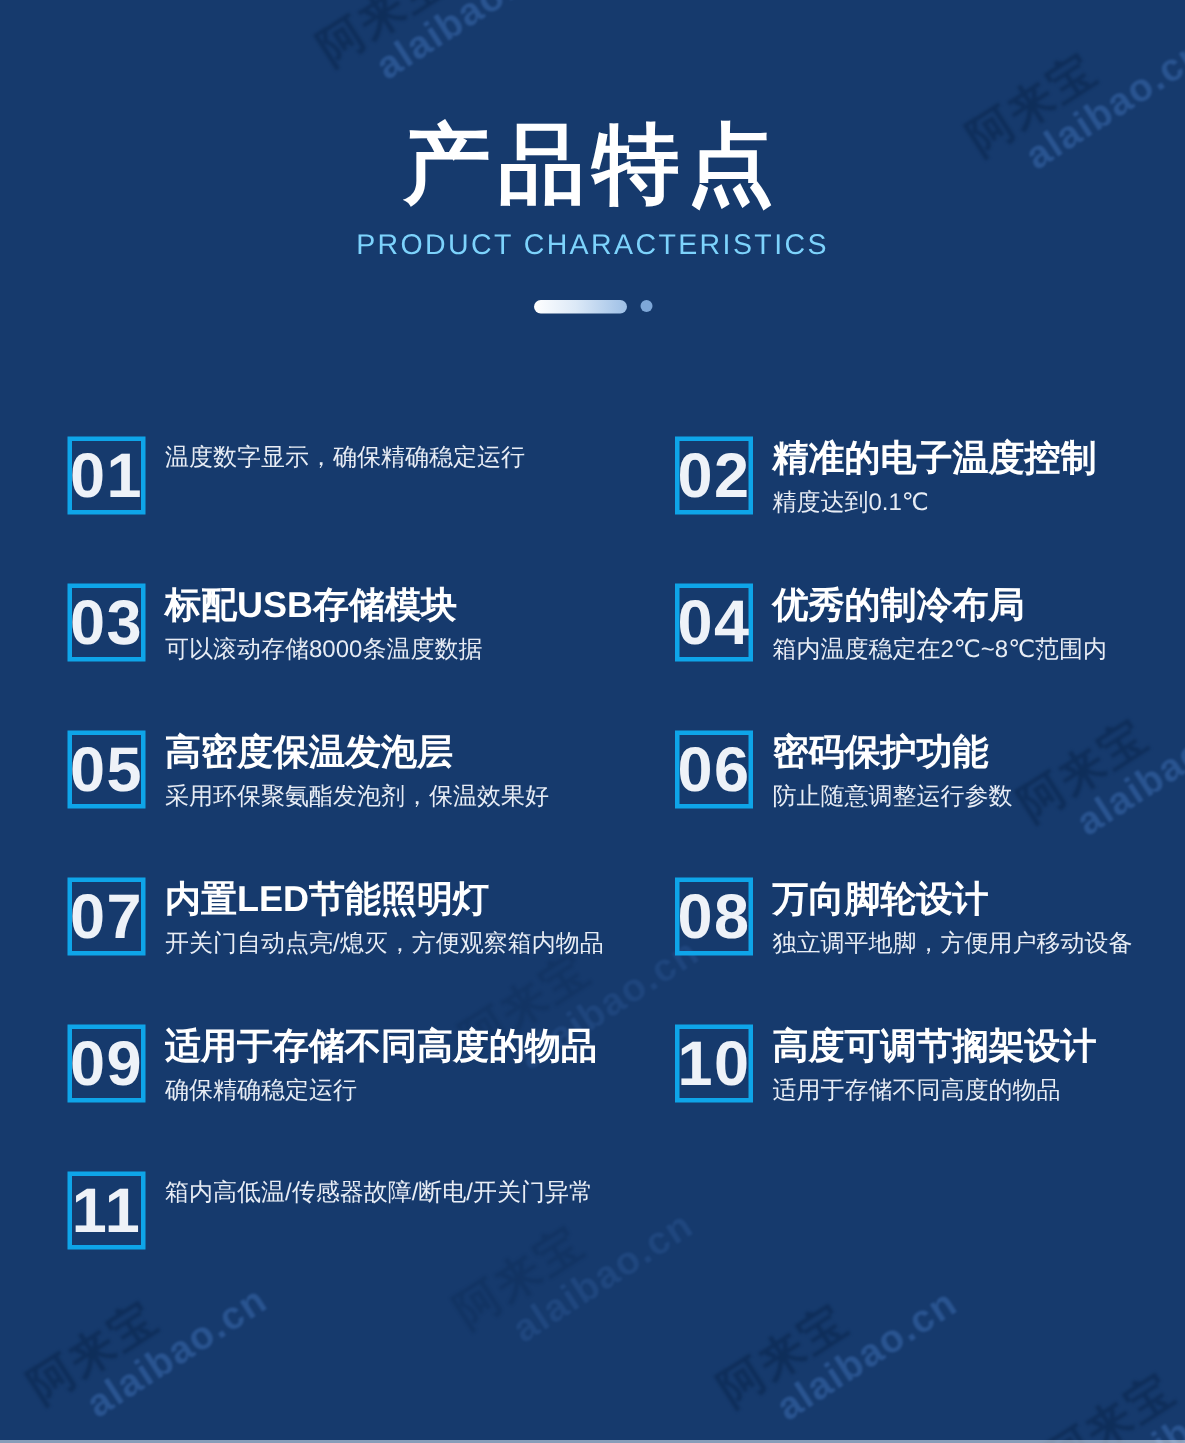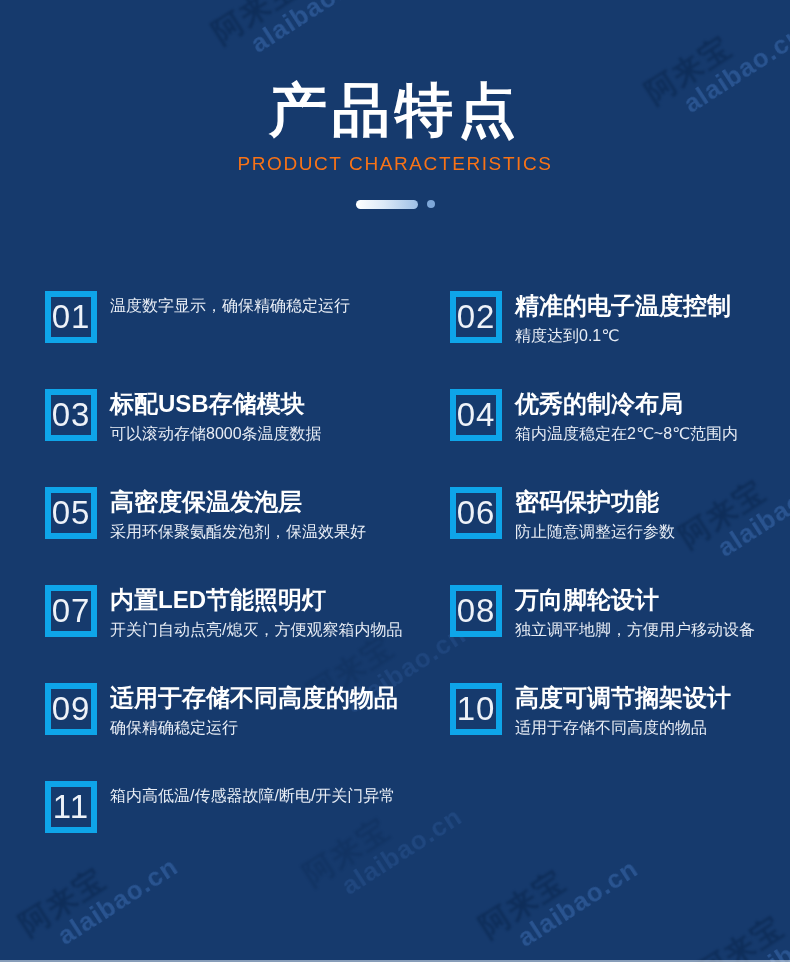--- a/index.html
+++ b/index.html
@@ -47,21 +47,21 @@
   
   .header { position:relative; padding-top:72px; text-align:center; }
   .main-title {
     font-size:58px; font-weight:800;
     color:#ffffff; letter-spacing:5px;
     line-height:1.3;
   }
   .sub-title {
     margin-top:6px;
     font-size:19px; font-weight:400;
-    color:#f97316; letter-spacing:1.6px;text-align:center;
+    color:#7dd3fc; letter-spacing:1.6px;text-align:center;
   }
   .divider {
     margin-top:24px;
     display:flex; align-items:center; justify-content:center;
     gap:9px; height:10px;
   }
   .divider-pill {
     width:62px; height:9px; border-radius:5px;
     background:linear-gradient(90deg,#ffffff 0%,#dce9f7 45%,#9dbfe6 100%);
   }
@@ -76,23 +76,23 @@
     margin-top:82px;
     padding-left:45px; padding-right:20px;
     display:grid;
     grid-template-columns:405px 1fr;
     row-gap:42px;
   }
   .feature { display:flex; align-items:flex-start; }
   .num-box {
     flex:0 0 auto;
     width:52px; height:52px;
-    border:6px solid #0ea5e9;
+    border:3px solid #0ea5e9;
     color:#eef2f8;
-    font-size:33px; font-weight:400;
+    font-size:42px; font-weight:700;
     display:flex; align-items:center; justify-content:center;
     letter-spacing:1px;
   }
   .feature-text { margin-left:13px; padding-top:0; }
   .feature-title {
     font-size:24px; font-weight:700;
     color:#ffffff; line-height:30px;
     white-space:nowrap;
   }
   .feature-desc {

